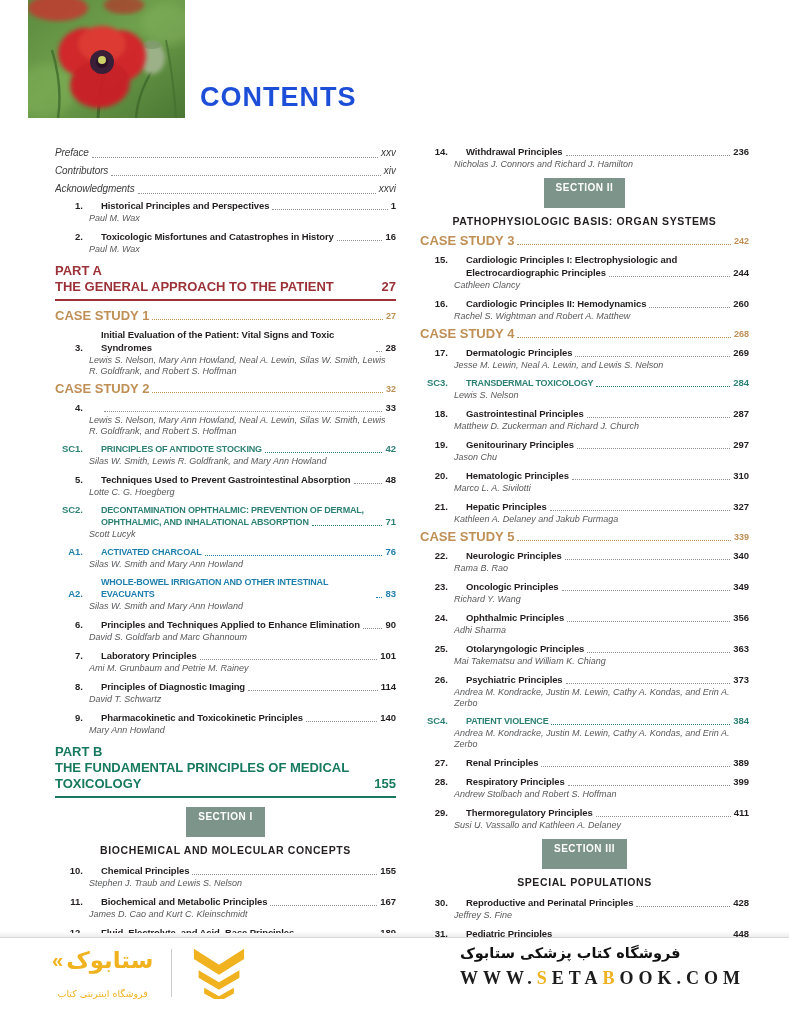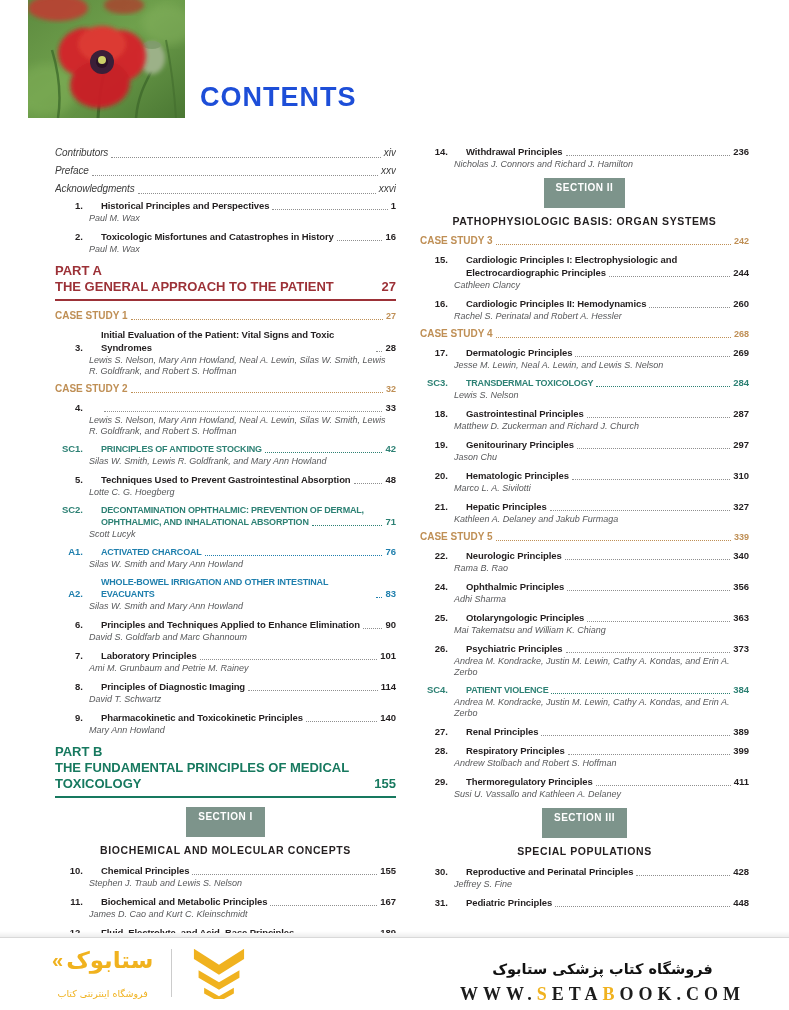--- a/index.html
+++ b/index.html
@@ -46,21 +46,21 @@
   .part .line.pre .txt { white-space:pre-line; font-size:13px; line-height:16px; color:var(--c); letter-spacing:0; }
   .part .line.main { line-height:16px; }
   .part .line.main .txt { font-size:13px; color:var(--c); letter-spacing:0; }
   .part .leader { border:none; }
   .part .page { font-size:13px; color:var(--c); }
   .part-a { --c: var(--part_a); }
   .part-b { --c: var(--part_b); }
   
   .case { margin-top:2px; margin-bottom:6px; }
   .case .line { line-height:12px; }
-  .case .txt { color:var(--case); font-size:10px; letter-spacing:0; }
+  .case .txt { color:var(--case); font-size:13px; letter-spacing:0; }
   .case .leader { border-bottom-color:var(--case); }
   .case .page { color:var(--case); font-size:9px; }
   
   .sc .num, .sc .txt, .sc .page { color:var(--sc); }
   .sc .line { line-height:12px; }
   .sc .txt { font-size:9px; letter-spacing:-0.2px; }
   .sc .leader { border-bottom-color:var(--sc); }
   
   .appx .num, .appx .txt, .appx .page { color:var(--appx); }
   .appx .line { line-height:12px; }
@@ -90,21 +90,21 @@
   .guill { color:var(--gold); font-size:20px; font-weight:bold; margin-right:3px; line-height:22px; }
   .logo-word {
     color:var(--gold); font-size:23px; font-weight:bold; line-height:26px;
     font-family:"DejaVu Sans", sans-serif; direction:rtl;
   }
   .logo-sub {
     color:var(--gold); font-size:9.5px; margin-top:15px;
     font-family:"DejaVu Sans", sans-serif; direction:rtl;
   }
   .footer-divider { width:1px; height:48px; background:#cccccc; margin:0 16px 0 18px; }
-  .brand-right { position:absolute; right:44px; top:20px; text-align:center; }
+  .brand-right { position:absolute; right:44px; top:4px; text-align:left; }
   .fa-line {
     font-family:"DejaVu Sans", sans-serif; direction:rtl; color:#111111;
     font-size:14.5px; font-weight:bold; line-height:22px;
   }
   .url-line { margin-top:4px; font-size:18px; font-weight:bold; letter-spacing:5px; color:#1c1c1c;font-family:Liberation Serif, serif; }
   .url-line .gold { color:var(--gold); }
 </style>
 </head>
 <body>
 
@@ -146,34 +146,34 @@
   </svg>
 </div>
 <div class="contents-title">CONTENTS</div>
 
 <div class="col col-left">
 
     <div class="entry front">
 
       <div class="line main">
 
+        <span class="txt">Preface</span>
+        <span class="leader"></span>
+        <span class="page">xxv</span>
+      </div>
+
+    </div>
+
+    <div class="entry front">
+
+      <div class="line main">
+
         <span class="txt">Contributors</span>
         <span class="leader"></span>
         <span class="page">xiv</span>
-      </div>
-
-    </div>
-
-    <div class="entry front">
-
-      <div class="line main">
-
-        <span class="txt">Preface</span>
-        <span class="leader"></span>
-        <span class="page">xxv</span>
       </div>
 
     </div>
 
     <div class="entry front">
 
       <div class="line main">
 
         <span class="txt">Acknowledgments</span>
         <span class="leader"></span>
@@ -467,21 +467,21 @@
     </div>
 
     <div class="entry chapter">
 
       <div class="line main">
         <span class="num">16.</span>
         <span class="txt">Cardiologic Principles II: Hemodynamics</span>
         <span class="leader"></span>
         <span class="page">260</span>
       </div>
-      <div class="authors">Rachel S. Perinatal and Robert A. Hessler</div>
+      <div class="authors">Rachel S. Wightman and Robert A. Matthew</div>
     </div>
 
     <div class="entry case">
 
       <div class="line main">
 
         <span class="txt">CASE STUDY 4</span>
         <span class="leader"></span>
         <span class="page">268</span>
       </div>
@@ -569,20 +569,30 @@
 
       <div class="line main">
         <span class="num">22.</span>
         <span class="txt">Neurologic Principles</span>
         <span class="leader"></span>
         <span class="page">340</span>
       </div>
       <div class="authors">Rama B. Rao</div>
     </div>
 
+    <div class="entry chapter">
+
+      <div class="line main">
+        <span class="num">23.</span>
+        <span class="txt">Oncologic Principles</span>
+        <span class="leader"></span>
+        <span class="page">349</span>
+      </div>
+      <div class="authors">Richard Y. Wang</div>
+    </div>
 
     <div class="entry chapter">
 
       <div class="line main">
         <span class="num">24.</span>
         <span class="txt">Ophthalmic Principles</span>
         <span class="leader"></span>
         <span class="page">356</span>
       </div>
       <div class="authors">Adhi Sharma</div>

